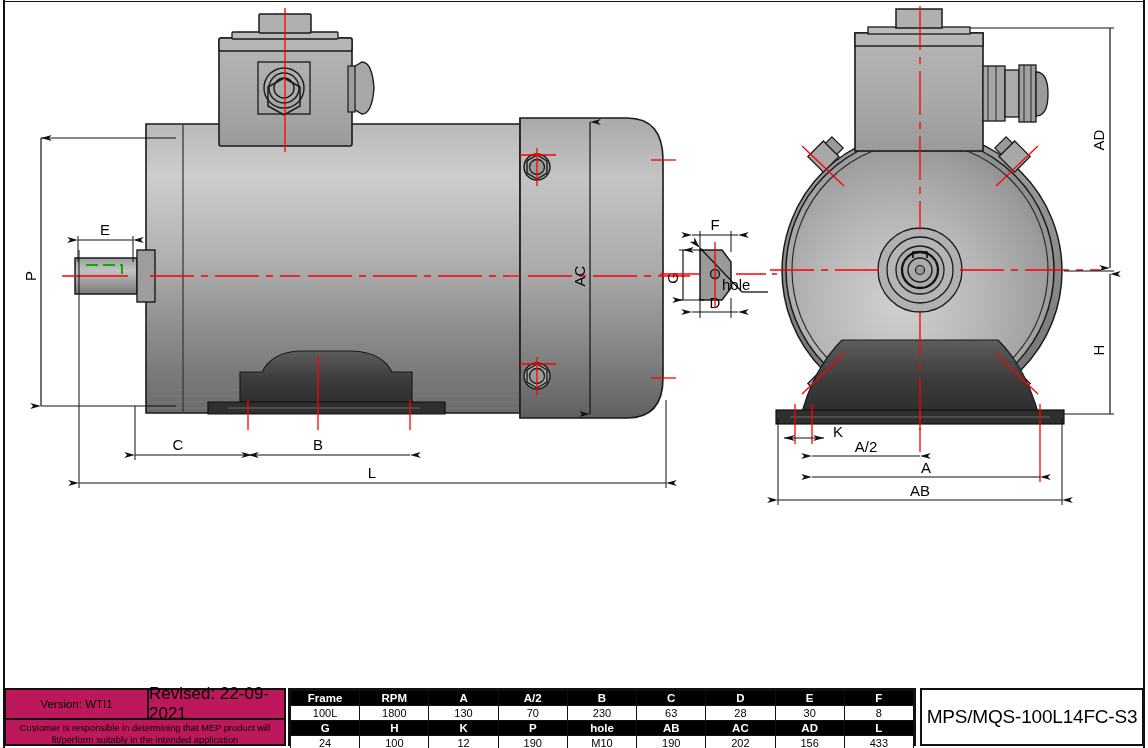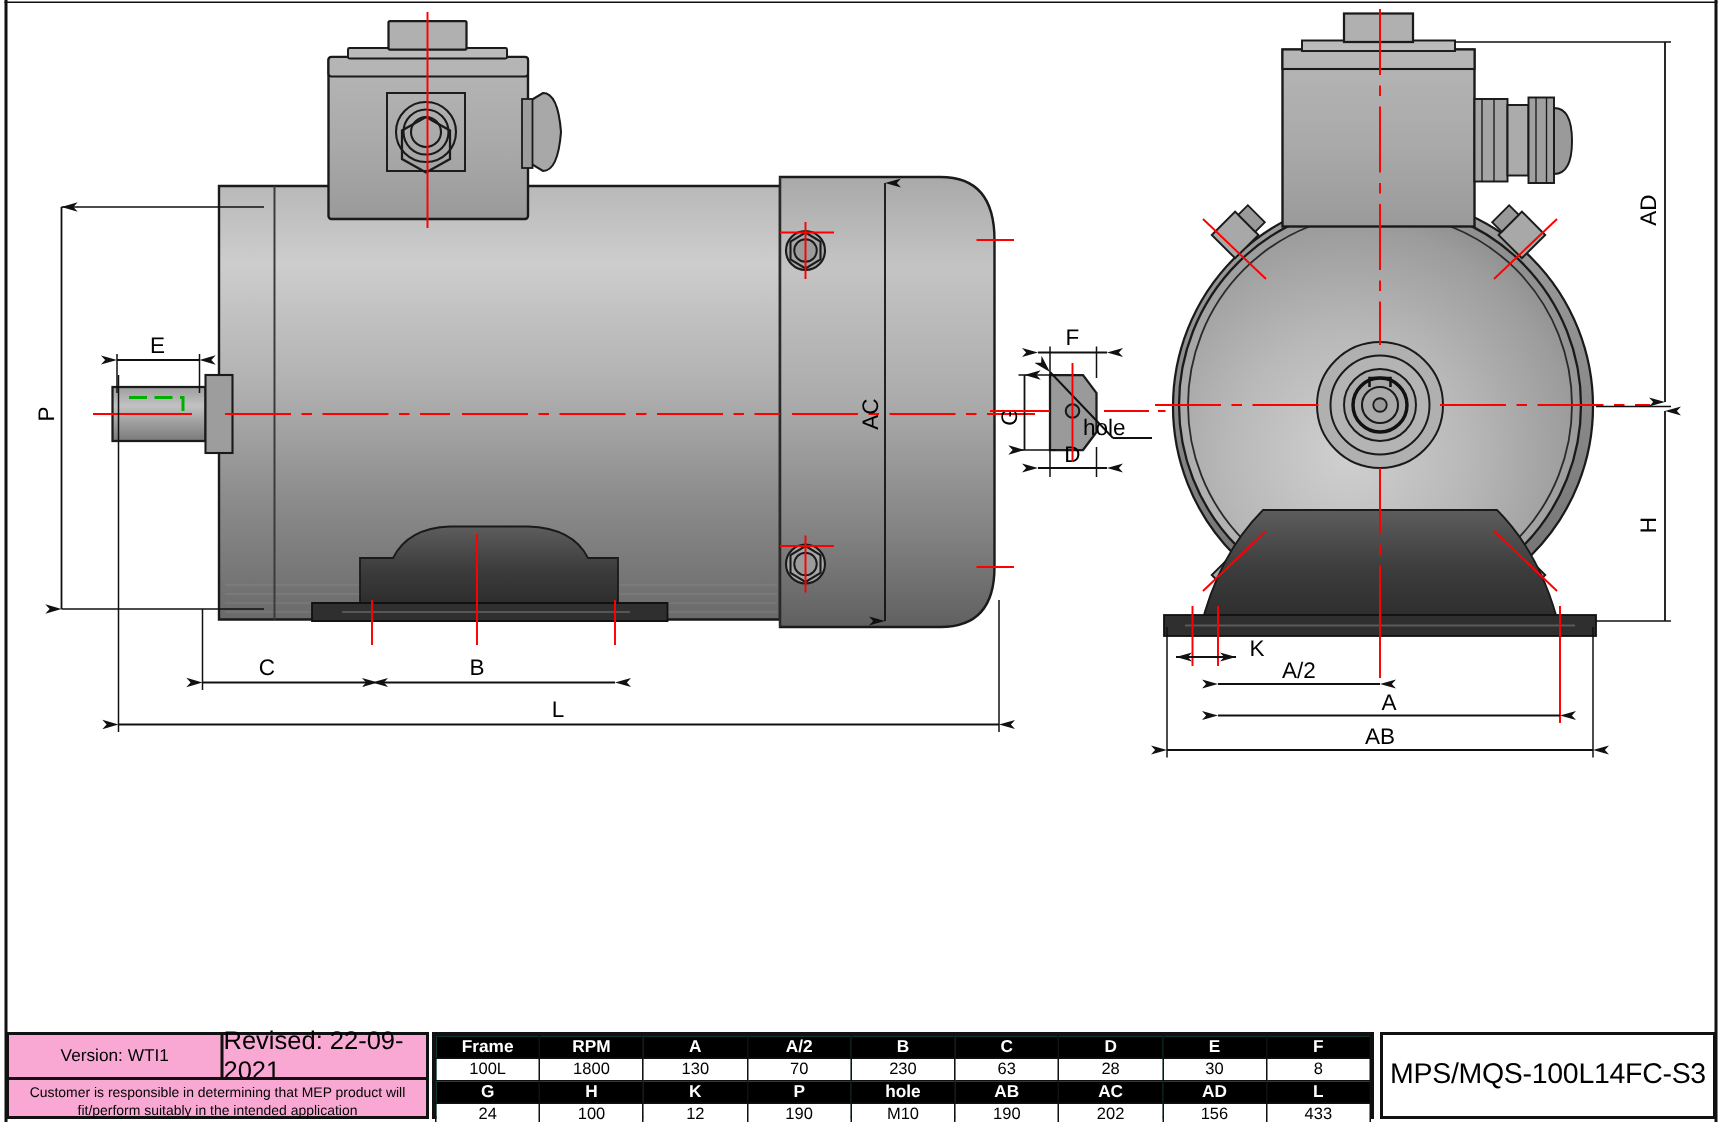--- a/index.html
+++ b/index.html
@@ -15,33 +15,33 @@
   .frame-top{position:absolute;left:3px;top:1px;width:1142px;height:1px;background:#111;}
 
   
   #draw{position:absolute;left:0;top:0;width:1148px;height:680px;}
 
   
   #titleblock{
     position:absolute;left:4px;top:688px;width:1140px;height:58px;
   }
   .tb-left{position:absolute;left:0;top:0;width:282px;height:58px;
-           border:2px solid #111;box-sizing:border-box;background:#f9a8d4;}
+           border:2px solid #111;box-sizing:border-box;background:#be185d;}
   .tb-left-row1{position:absolute;left:0;top:0;width:100%;height:28px;display:flex;}
   .tb-left-row2{position:absolute;left:0;top:28px;width:100%;height:30px;
                 border-top:2px solid #111;box-sizing:border-box;
                 display:flex;align-items:center;justify-content:center;text-align:center;}
   .tb-cellA{flex:0 0 143px;display:flex;align-items:center;justify-content:center;
             border-right:2px solid #111;box-sizing:border-box;font-size:11.5px;}
   .tb-cellB{flex:1;display:flex;align-items:center;justify-content:center;font-size:17px;}
   .tb-note{font-size:9.3px;line-height:12.5px;padding:0 4px;}
 
   
   #grid{position:absolute;left:284px;top:0;width:628px;height:58px;
-        border:2px solid #111;box-sizing:border-box;background:#14b8a6;}
+        border:2px solid #111;box-sizing:border-box;background:#84cc16;}
   #grid table{border-collapse:collapse;width:100%;height:100%;table-layout:fixed;}
   #grid td{border:1px solid #111;text-align:center;font-size:11px;
            padding:0;height:14px;}
   #grid tr.hdr td{background:#000;color:#fff;font-weight:bold;font-size:11.5px;}
   #grid tr.val td{background:#fff;color:#000;}
 
   
   #partno{position:absolute;left:916px;top:0;width:224px;height:58px;
           border:2px solid #111;box-sizing:border-box;background:#fff;
           display:flex;align-items:center;justify-content:center;

